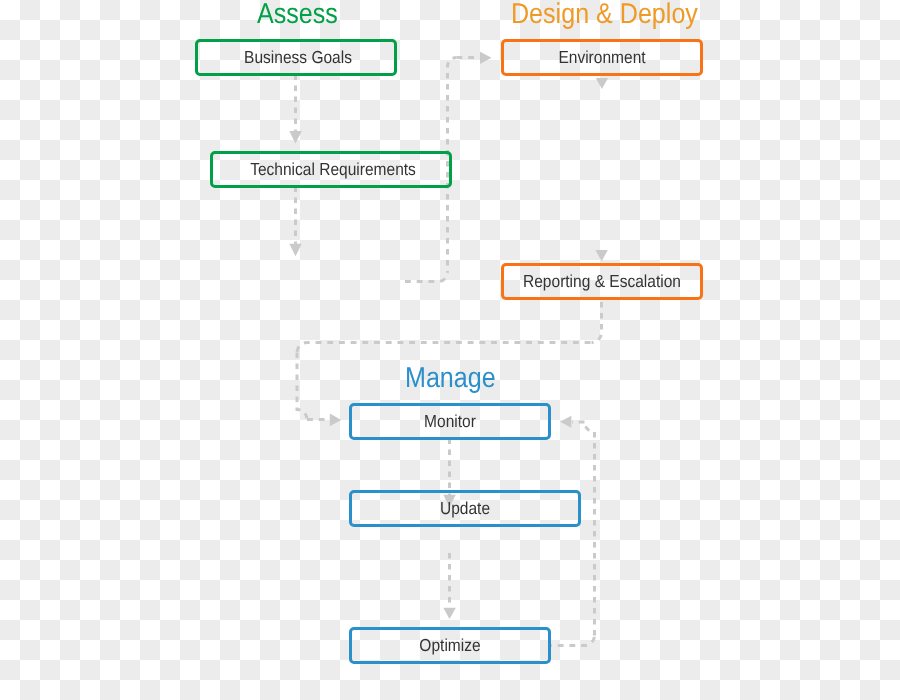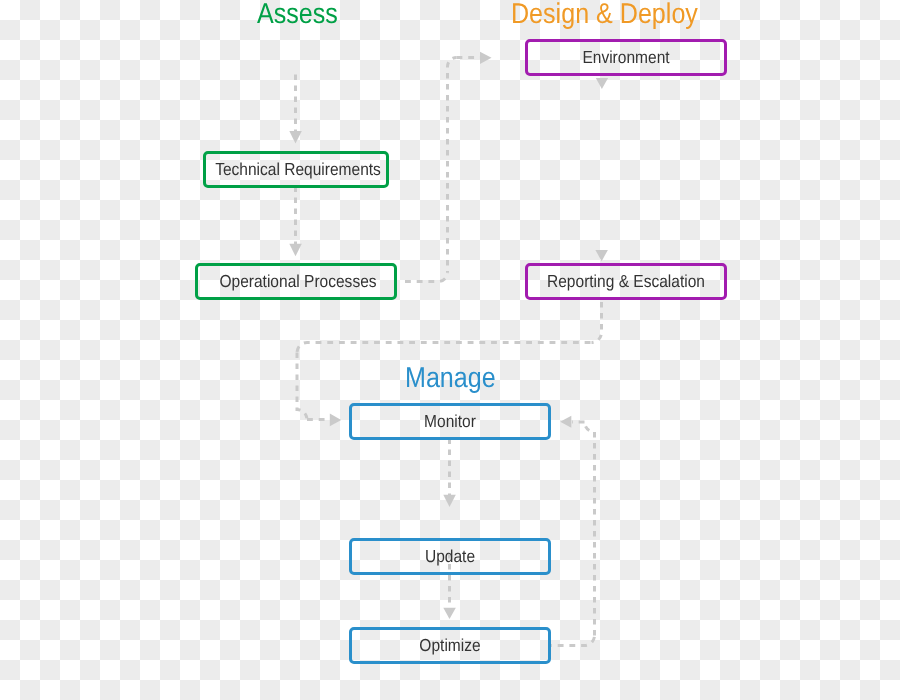--- a/index.html
+++ b/index.html
@@ -20,21 +20,21 @@
     -webkit-font-smoothing:antialiased;
     -moz-osx-font-smoothing:grayscale;
     text-rendering:geometricPrecision;
   }
 
   .node{position:absolute;box-sizing:border-box;border-radius:5px;}
   .node > .lbl{position:absolute;left:50%;top:50%;white-space:nowrap;
         color:#333;font-size:17.4px;line-height:1;
         transform:translate(-50%,-50%) scaleX(0.893) translateZ(0);margin-top:0.9px;}
   .g{border:3px solid #00a046;}
-  .o{border:3px solid #a21caf;margin-left:24px;}
+  .o{border:3px solid #f97316;}
   .b{border:3px solid #2a8fcb;}
 
   .heading{position:absolute;white-space:nowrap;font-size:28.55px;font-weight:400;
            line-height:1;transform-origin:left top;transform:scaleX(0.879) translateZ(0);}
 
   svg.conn{position:absolute;left:0;top:0;width:900px;height:700px;overflow:visible;}
 
   .plan{position:absolute;box-sizing:border-box;border-radius:5px;border:3px solid #f09a26;}
   .plan-title{position:absolute;left:50%;white-space:nowrap;color:#333;
               font-size:17.4px;line-height:1;transform:translateX(-50%) scaleX(0.911) translateZ(0);}
@@ -79,35 +79,35 @@
       <polygon points="595.4,250 607.9,250 601.6,261.2"></polygon>
       <polygon points="329.8,413.6 329.8,426.3 341.2,420"></polygon>
       <polygon points="443.3,494.8 455.8,494.8 449.5,507"></polygon>
       <polygon points="443.3,607.8 455.8,607.8 449.5,619"></polygon>
       <polygon points="571.3,415.8 571.3,427.8 560.2,421.8"></polygon>
     </g>
   </svg>
   <div class="heading" style="left:257.2px;top:0.0px;color:#00a046;">Assess</div>
   <div class="heading" style="left:511.4px;top:0.0px;color:#f09a26;">Design &amp; Deploy</div>
   <div class="heading" style="left:404.9px;top:364.1px;color:#2a8fcb;">Manage</div>
-  <div class="node g" style="left:203px;top:151px;width:186px;height:37px;">
+  <div class="node g" style="left:195px;top:39px;width:202px;height:37px;">
+      <span class="lbl" style="margin-left:1.7px;">Business Goals</span>
+    </div>
+  <div class="node g" style="left:210px;top:151px;width:242px;height:37px;">
       <span class="lbl" style="margin-left:1.7px;">Technical Requirements</span>
-    </div>
-  <div class="node g" style="left:195px;top:263px;width:202px;height:37px;">
-      <span class="lbl" style="margin-left:1.7px;">Operational Processes</span>
     </div>
   <div class="node o" style="left:501px;top:39px;width:202px;height:37px;">
       <span class="lbl" style="">Environment</span>
     </div>
   <div class="node b" style="left:349px;top:403px;width:202px;height:37px;">
       <span class="lbl" style="">Monitor</span>
     </div>
   <div class="node o" style="left:501px;top:263px;width:202px;height:37px;">
       <span class="lbl" style="">Reporting &amp; Escalation</span>
     </div>
-  <div class="node b" style="left:349px;top:538px;width:202px;height:37px;padding-left:20px;">
+  <div class="node b" style="left:349px;top:490px;width:232px;height:37px;padding-left:20px;">
       <span class="lbl" style="">Update</span>
     </div>
   <div class="node b" style="left:349px;top:627px;width:202px;height:37px;">
       <span class="lbl" style="">Optimize</span>
     </div>
 
 </div>
 
 </body></html>

